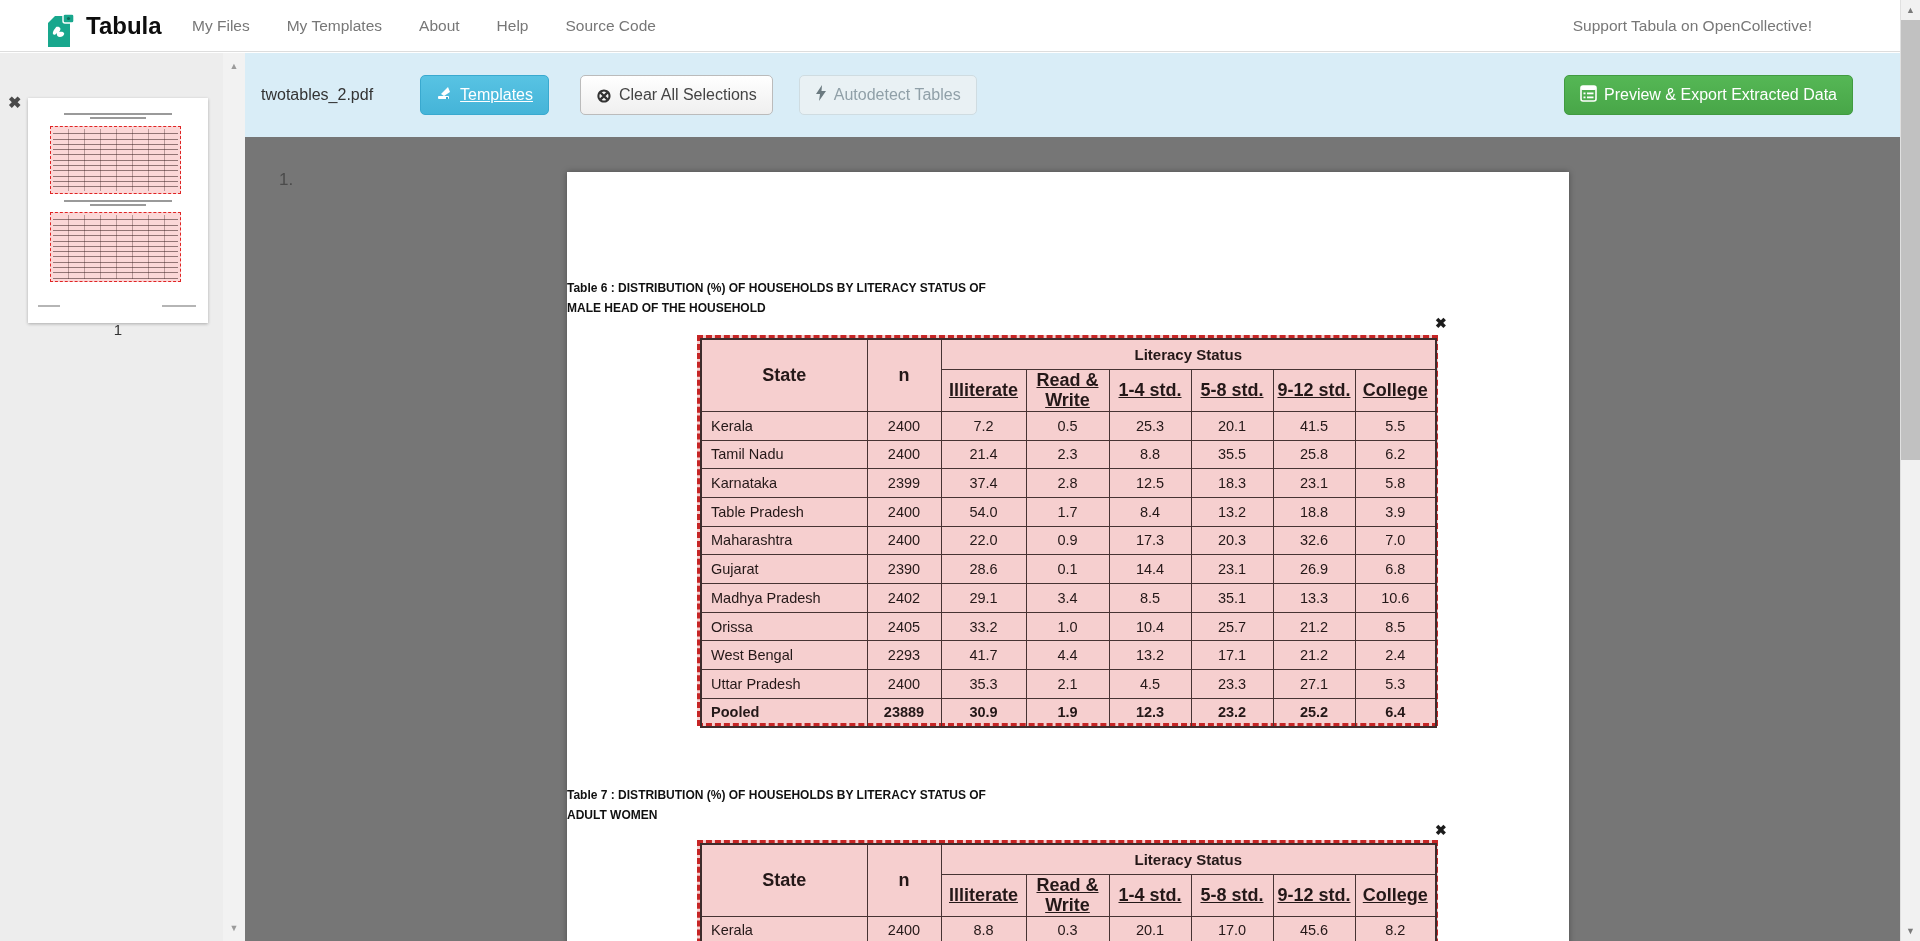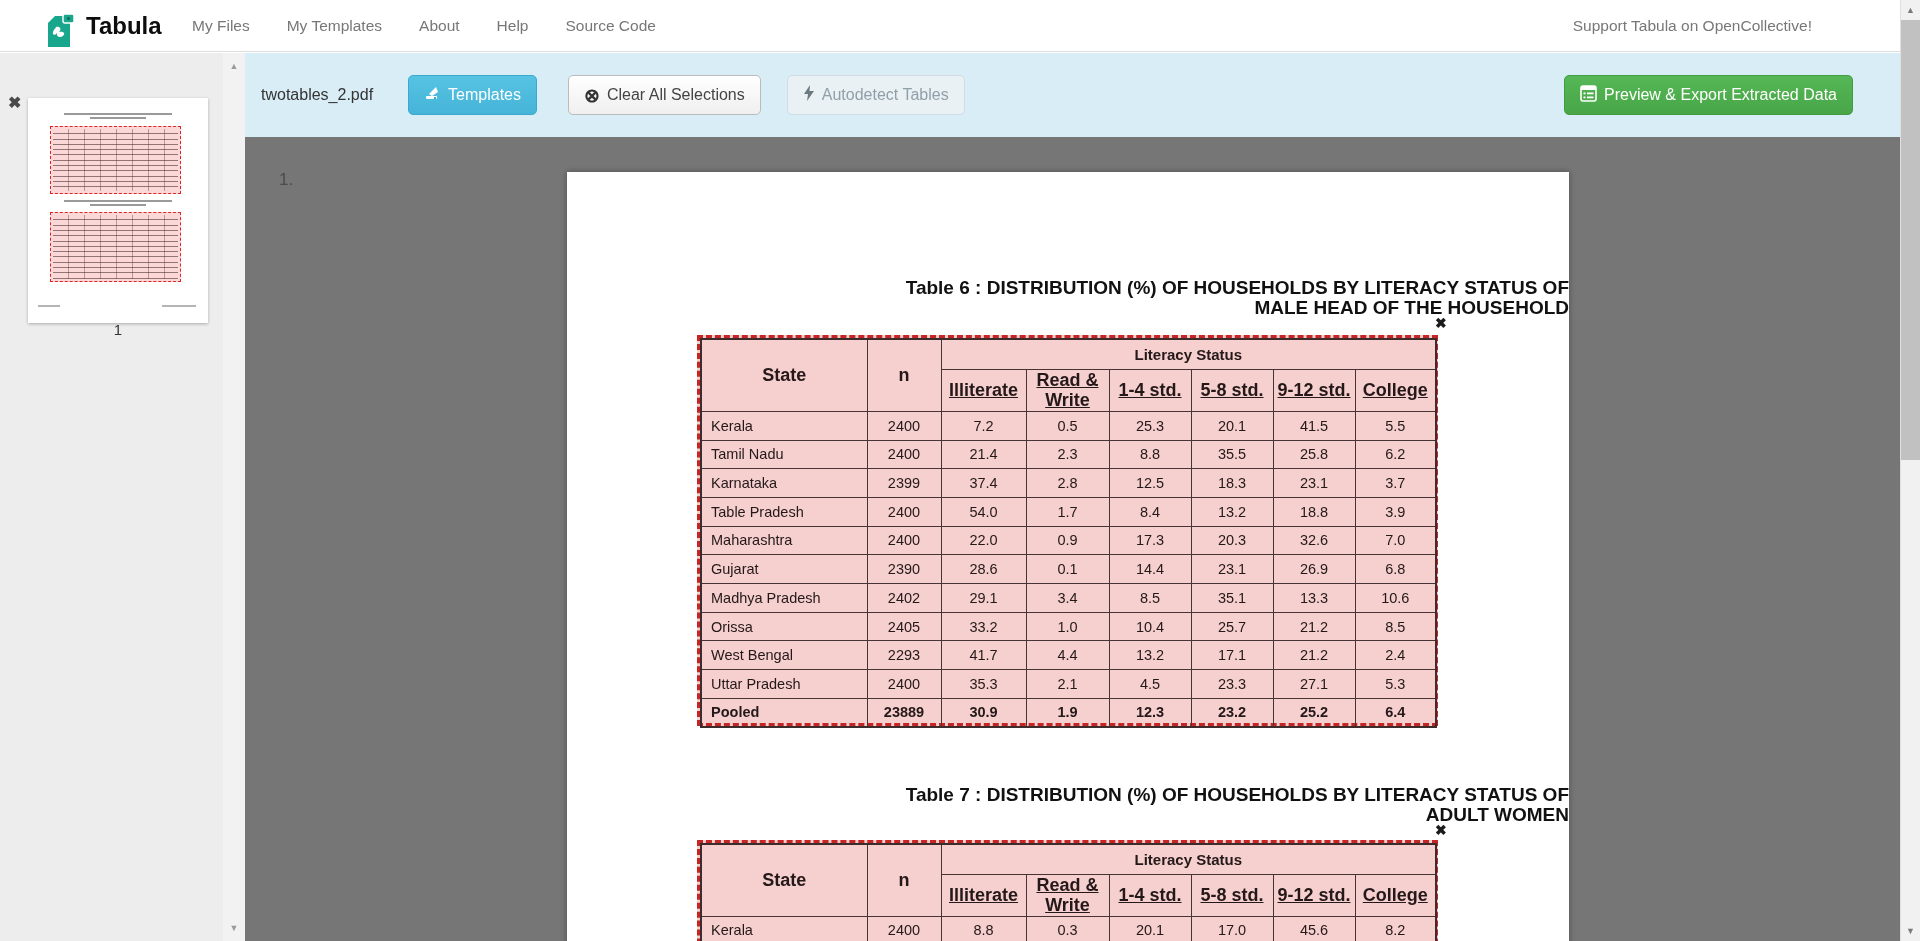--- a/index.html
+++ b/index.html
@@ -39,37 +39,37 @@
   .sb-arrow.up { top:8px; }
   .sb-arrow.down { bottom:8px; }
 
   
   .main { position:absolute; left:245px; top:53px; width:1655px; height:703px; }
   .toolbar { position:absolute; top:0; left:0; width:100%; height:84px; background:#d9edf7;
              display:flex; align-items:center; padding:0 47px 0 16px; }
   .filename { font-size:16px; color:#333; }
   .btn { height:40px; display:inline-flex; align-items:center; gap:7px; padding:0 15px;
          border-radius:5px; font-size:16px; cursor:pointer; white-space:nowrap; }
-  .btn-templates { margin-left:35px; color:#fff; background:linear-gradient(#58c3e3,#45b4d8);
-                   border:1px solid #39a9cf; }
+  .btn-templates { margin-left:47px; color:#fff; background:linear-gradient(#58c3e3,#45b4d8);
+                   border:1px solid #39a9cf;text-decoration:underline; }
   .btn-clear { margin-left:31px; color:#444; background:linear-gradient(#ffffff,#efefef);
                border:1px solid #bbb; }
   .btn-auto { margin-left:26px; color:#90a0a8; background:#e9f1f4; border:1px solid #cfdce1; cursor:default; }
   .btn-export { margin-left:auto; color:#fff; background:linear-gradient(#55b755,#48a648);
                 border:1px solid #419b41; }
   .icon-circle-x { font-size:19px; line-height:1; color:#333; font-weight:bold; }
 
   
   .pdf-area { position:absolute; top:84px; left:0; width:100%; height:804px; background:#767676; overflow:hidden; }
   .page-label { position:absolute; left:34px; top:33px; font-size:17px; color:#4b4b4b; }
   .pdf-page { position:absolute; left:322px; top:35px; width:1002px; height:790px; background:#fff;
               box-shadow:0 0 6px rgba(0,0,0,0.35); }
 
-  .t-title { position:absolute; left:0; width:100%; text-align:right; font-weight:bold;
-             font-size:19px; line-height:20px; color:#111; }
+  .t-title { position:absolute; left:0; width:100%; text-align:left; font-weight:bold;
+             font-size:12px; line-height:20px; color:#111; }
   .sel-close { position:absolute; font-size:14px; font-weight:bold; color:#1b1b1b; cursor:pointer; line-height:1; }
   .selection { position:absolute; left:130px; width:741px; height:391px; background:#f6cfcf;
                border:3px dashed #c62525; cursor:move; }
 
   table.sel-table { border-collapse:collapse; table-layout:fixed; width:735px;
                     border:2px solid #3d2c2c; color:#241818; }
   .sel-table th, .sel-table td { border:1px solid #473333; padding:0; text-align:center; vertical-align:middle; }
   .sel-table thead tr.h1 { height:30px; }
   .sel-table thead tr.h2 { height:39px;text-decoration:underline; }
   .sel-table thead th { font-weight:bold; font-size:18px; line-height:1.15; }
@@ -244,21 +244,21 @@
                   <td>6.2</td>
                 </tr>
                 <tr>
                   <td class="state">Karnataka</td>
                   <td>2399</td>
                   <td>37.4</td>
                   <td>2.8</td>
                   <td>12.5</td>
                   <td>18.3</td>
                   <td>23.1</td>
-                  <td>3.7</td>
+                  <td>5.8</td>
                 </tr>
                 <tr>
                   <td class="state">Table Pradesh</td>
                   <td>2400</td>
                   <td>54.0</td>
                   <td>1.7</td>
                   <td>8.4</td>
                   <td>13.2</td>
                   <td>18.8</td>
                   <td>3.9</td>

